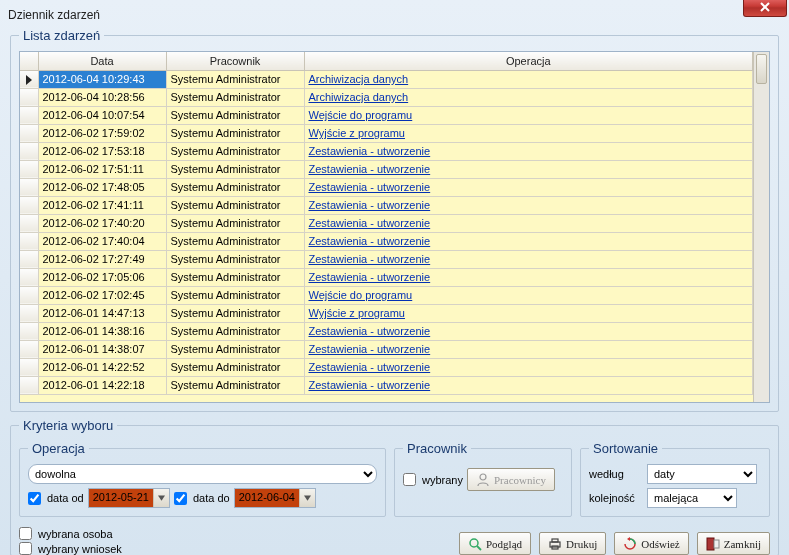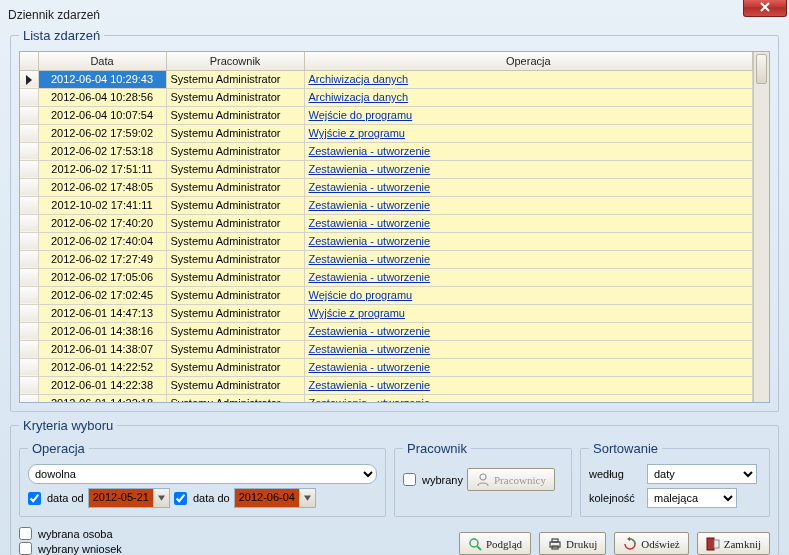--- a/index.html
+++ b/index.html
@@ -85,21 +85,21 @@
   table.grid td {
     border-right: 1px solid #d6d2c6;
     border-bottom: 1px solid #d6d2c6;
     height: 18px;
     padding: 0 4px;
     white-space: nowrap;
     overflow: hidden;
     font-size: 11px;
   }
   .col-indicator { width: 18px; }
-  .col-date { width: 128px; text-align: center; }
+  .col-date { width: 128px; text-align: left; }
   .col-worker { width: 138px; }
   .col-op { }
   tr.row-selected td.col-date {
     background: #2a80d2;
     color: #fff;
   }
   td.indicator-cell {
     background: linear-gradient(to bottom, #fdfdfd, #ece9e0);
     text-align: center;
     padding: 0;
@@ -250,21 +250,21 @@
                 <td class="op-cell"><a>Zestawienia - utworzenie</a></td>
               </tr>
               <tr>
                 <td class="indicator-cell"></td>
                 <td class="col-date">2012-06-02 17:48:05</td>
                 <td class="col-worker">Systemu Administrator</td>
                 <td class="op-cell"><a>Zestawienia - utworzenie</a></td>
               </tr>
               <tr>
                 <td class="indicator-cell"></td>
-                <td class="col-date">2012-10-02 17:41:11</td>
+                <td class="col-date">2012-06-02 17:41:11</td>
                 <td class="col-worker">Systemu Administrator</td>
                 <td class="op-cell"><a>Zestawienia - utworzenie</a></td>
               </tr>
               <tr>
                 <td class="indicator-cell"></td>
                 <td class="col-date">2012-06-02 17:40:20</td>
                 <td class="col-worker">Systemu Administrator</td>
                 <td class="op-cell"><a>Zestawienia - utworzenie</a></td>
               </tr>
               <tr>
@@ -305,26 +305,20 @@
               </tr>
               <tr>
                 <td class="indicator-cell"></td>
                 <td class="col-date">2012-06-01 14:38:07</td>
                 <td class="col-worker">Systemu Administrator</td>
                 <td class="op-cell"><a>Zestawienia - utworzenie</a></td>
               </tr>
               <tr>
                 <td class="indicator-cell"></td>
                 <td class="col-date">2012-06-01 14:22:52</td>
-                <td class="col-worker">Systemu Administrator</td>
-                <td class="op-cell"><a>Zestawienia - utworzenie</a></td>
-              </tr>
-              <tr>
-                <td class="indicator-cell"></td>
-                <td class="col-date">2012-06-01 14:22:38</td>
                 <td class="col-worker">Systemu Administrator</td>
                 <td class="op-cell"><a>Zestawienia - utworzenie</a></td>
               </tr>
               <tr>
                 <td class="indicator-cell"></td>
                 <td class="col-date">2012-06-01 14:22:18</td>
                 <td class="col-worker">Systemu Administrator</td>
                 <td class="op-cell"><a>Zestawienia - utworzenie</a></td>
               </tr>
             </tbody>

